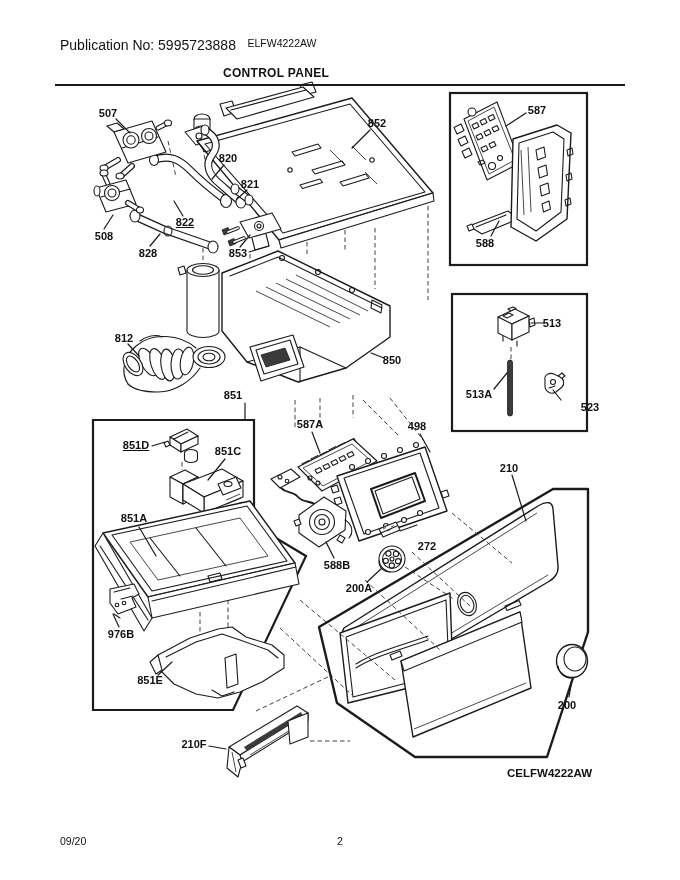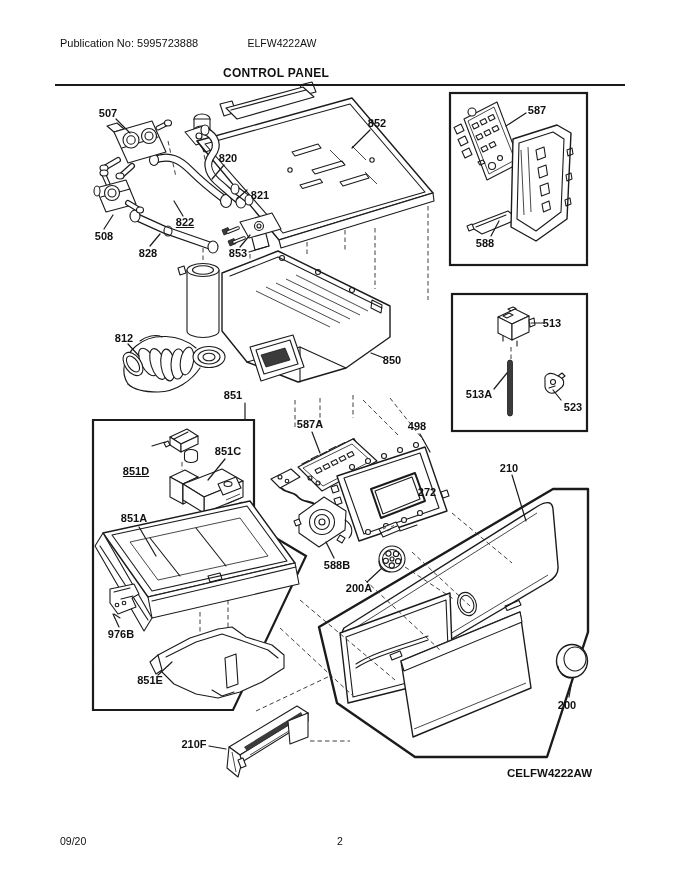--- a/index.html
+++ b/index.html
@@ -1,18 +1,18 @@
 <!DOCTYPE html>
 <html><head>
 <meta charset="utf-8">
 <style>
   html,body{margin:0;padding:0;background:#fff;}
   body{width:680px;height:880px;position:relative;font-family:"Liberation Sans",sans-serif;color:#111;overflow:hidden;}
   .abs{position:absolute;}
-  #header-publication{left:60px;top:37px;font-size:11px;}
+  #header-publication{left:60px;top:37px;font-size:14px;}
   #header-model{left:0;top:37px;width:564px;text-align:center;font-size:10.5px;}
   #page-title{left:0;top:66px;width:552px;text-align:center;font-size:12px;font-weight:bold;letter-spacing:.3px;}
   #title-rule{left:55px;top:84px;width:570px;height:2px;background:#1a1a1a;}
   #footer-date{left:60px;top:835px;font-size:10.5px;}
   #footer-page{left:0;top:835px;width:680px;text-align:center;font-size:10.5px;}
   #variant-label{top:767px;left:452px;width:140px;text-align:right;font-size:11.5px;font-weight:bold;}
   .callout{position:absolute;transform:translate(-50%,-50%);font-size:11px;font-weight:bold;color:#111;white-space:nowrap;}
   svg{position:absolute;left:0;top:0;}
   .ln{fill:none;stroke:#1b1b1b;stroke-width:1.1;stroke-linejoin:round;stroke-linecap:round;}
   .tn{fill:none;stroke:#1b1b1b;stroke-width:0.8;stroke-linejoin:round;}
@@ -468,39 +468,39 @@
 <div class="abs" id="header-publication">Publication No: 5995723888</div>
 <div class="abs" id="header-model">ELFW4222AW</div>
 <div class="abs" id="page-title">CONTROL PANEL</div>
 <div class="abs" id="title-rule"></div>
 
 <div class="abs" id="callout-layer">
     <div class="callout" style="left: 108px; top: 113px;">507</div>
     <div class="callout" style="left: 377px; top: 123px;">852</div>
     <div class="callout" style="left: 537px; top: 110px;">587</div>
     <div class="callout" style="left: 228px; top: 158px;">820</div>
-    <div class="callout" style="left: 260px; top: 184px; margin-top: 11px;">821</div>
+    <div class="callout" style="left: 250px; top: 184px;">821</div>
     <div class="callout" style="left: 185px; top: 222px; text-decoration: underline;">822</div>
     <div class="callout" style="left: 104px; top: 236px;">508</div>
     <div class="callout" style="left: 148px; top: 253px;">828</div>
     <div class="callout" style="left: 238px; top: 253px;">853</div>
     <div class="callout" style="left: 485px; top: 243px; text-align: right;">588</div>
     <div class="callout" style="left: 552px; top: 323px;">513</div>
     <div class="callout" style="left: 124px; top: 338px;">812</div>
     <div class="callout" style="left: 392px; top: 360px;">850</div>
     <div class="callout" style="left: 479px; top: 394px;">513A</div>
-    <div class="callout" style="left: 573px; top: 407px;">523</div>
+    <div class="callout" style="left: 590px; top: 407px;">523</div>
     <div class="callout" style="left: 233px; top: 395px;">851</div>
-    <div class="callout" style="left: 136px; top: 471px; text-decoration: underline;">851D</div>
+    <div class="callout" style="left: 136px; top: 445px; text-decoration: underline;">851D</div>
     <div class="callout" style="left: 310px; top: 424px; text-align: right;">587A</div>
     <div class="callout" style="left: 417px; top: 426px;">498</div>
     <div class="callout" style="left: 228px; top: 451px;">851C</div>
     <div class="callout" style="left: 509px; top: 468px;">210</div>
     <div class="callout" style="left: 134px; top: 518px;">851A</div>
-    <div class="callout" style="left: 427px; top: 492px;">272</div>
+    <div class="callout" style="left: 427px; top: 546px;">272</div>
     <div class="callout" style="left: 337px; top: 565px;">588B</div>
     <div class="callout" style="left: 359px; top: 588px;">200A</div>
     <div class="callout" style="left: 121px; top: 634px;">976B</div>
     <div class="callout" style="left: 150px; top: 680px;">851E</div>
     <div class="callout" style="left: 194px; top: 744px;">210F</div>
     <div class="callout" style="left: 567px; top: 705px;">200</div>
   </div>
 
 <div class="abs" id="variant-label">CELFW4222AW</div>
 <div class="abs" id="footer-date">09/20</div>

